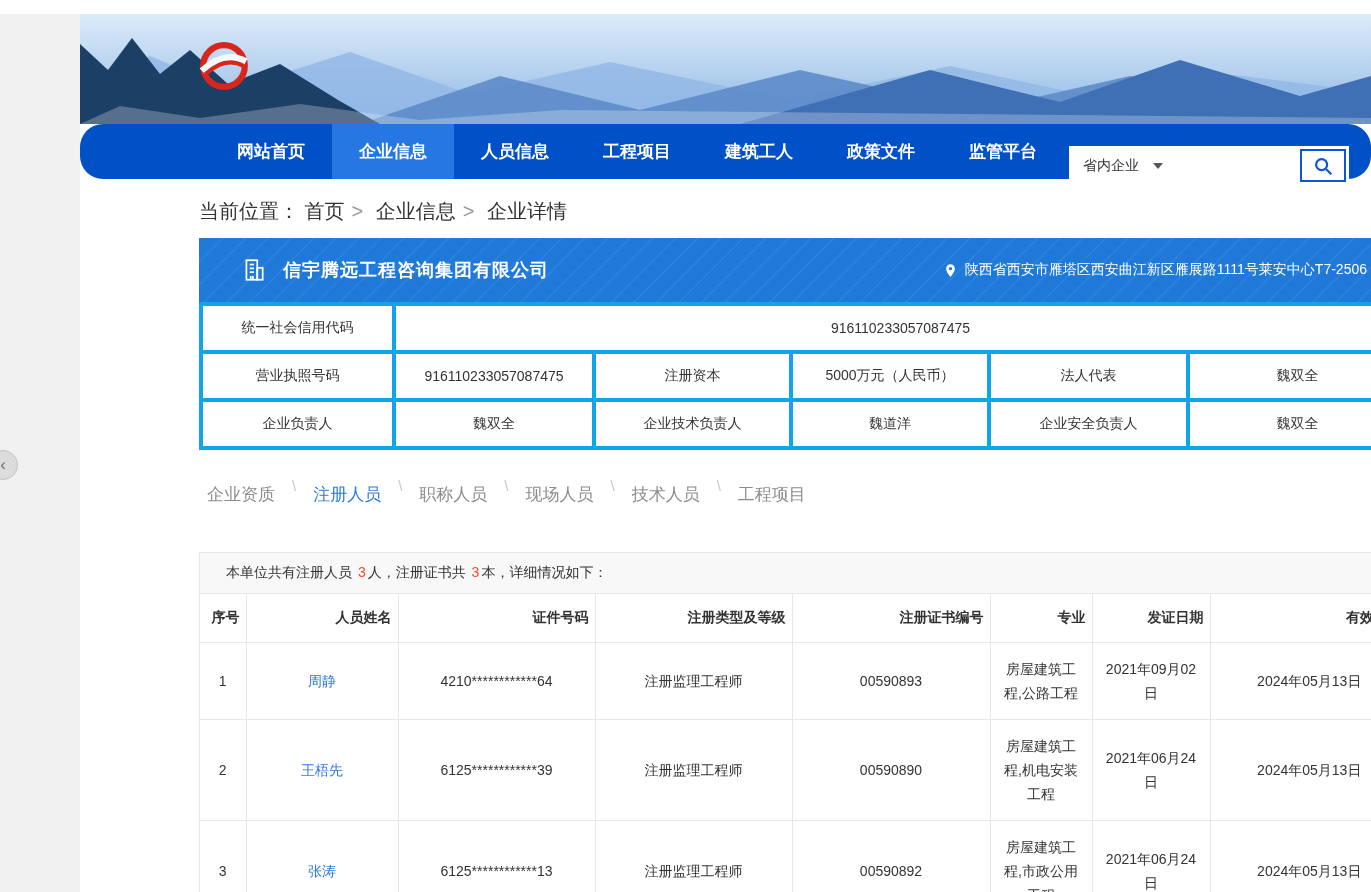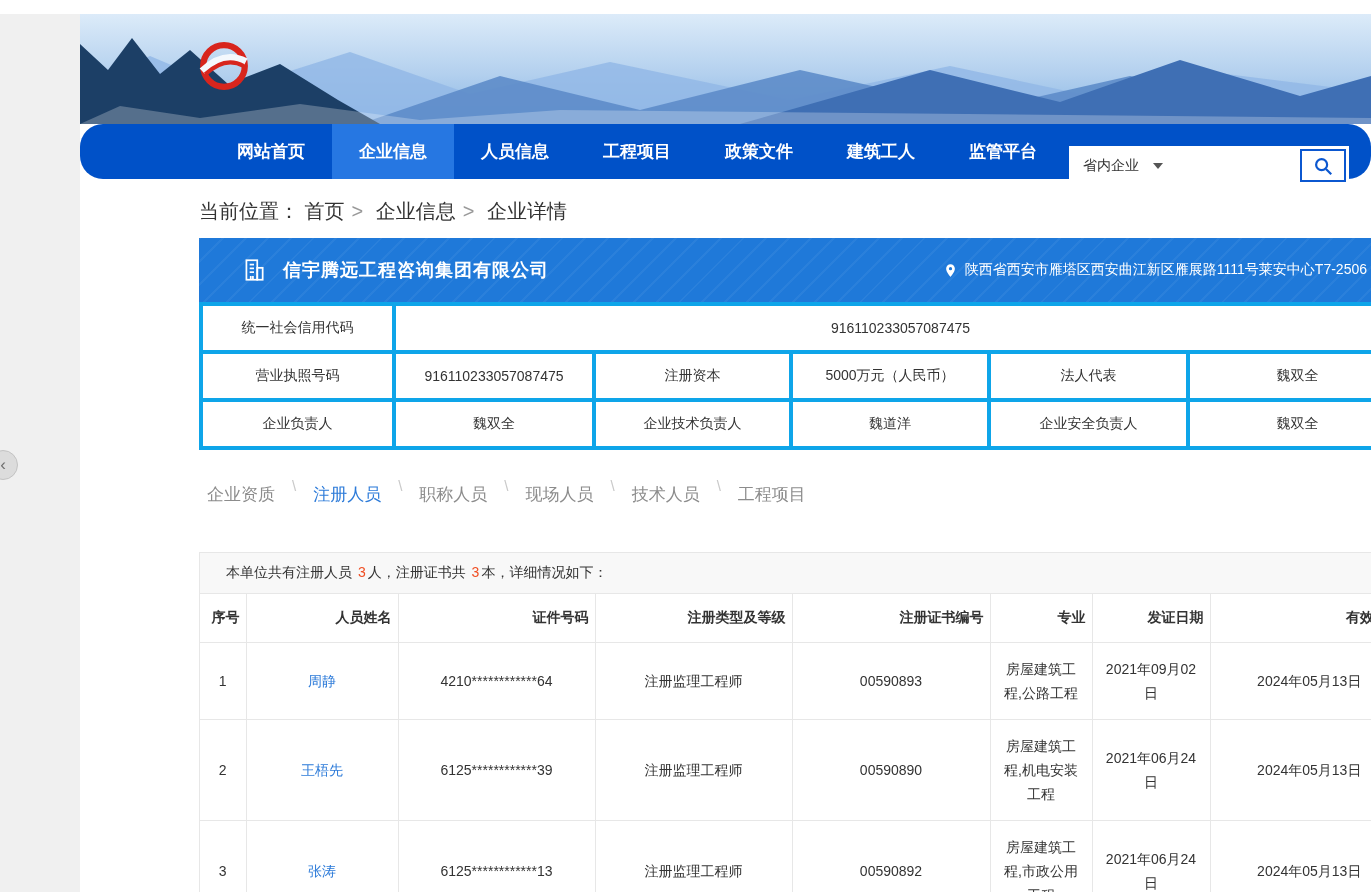--- a/index.html
+++ b/index.html
@@ -108,23 +108,23 @@
   <div class="navbar">
 
       <a class="nav-item">网站首页</a>
 
       <a class="nav-item active">企业信息</a>
 
       <a class="nav-item">人员信息</a>
 
       <a class="nav-item">工程项目</a>
 
+      <a class="nav-item">建筑工人</a>
+
       <a class="nav-item">政策文件</a>
-
-      <a class="nav-item">建筑工人</a>
 
       <a class="nav-item">监管平台</a>
     </div>
   <div class="nav-search" style="position:absolute; right:22px; top:132px;">
     <div class="search-select">
       <span>省内企业</span>
       <span class="caret"></span>
     </div>
     <button class="search-btn">
       <svg width="22" height="22" viewBox="0 0 24 24" fill="none" stroke="#0b57d0" stroke-width="2.4">

